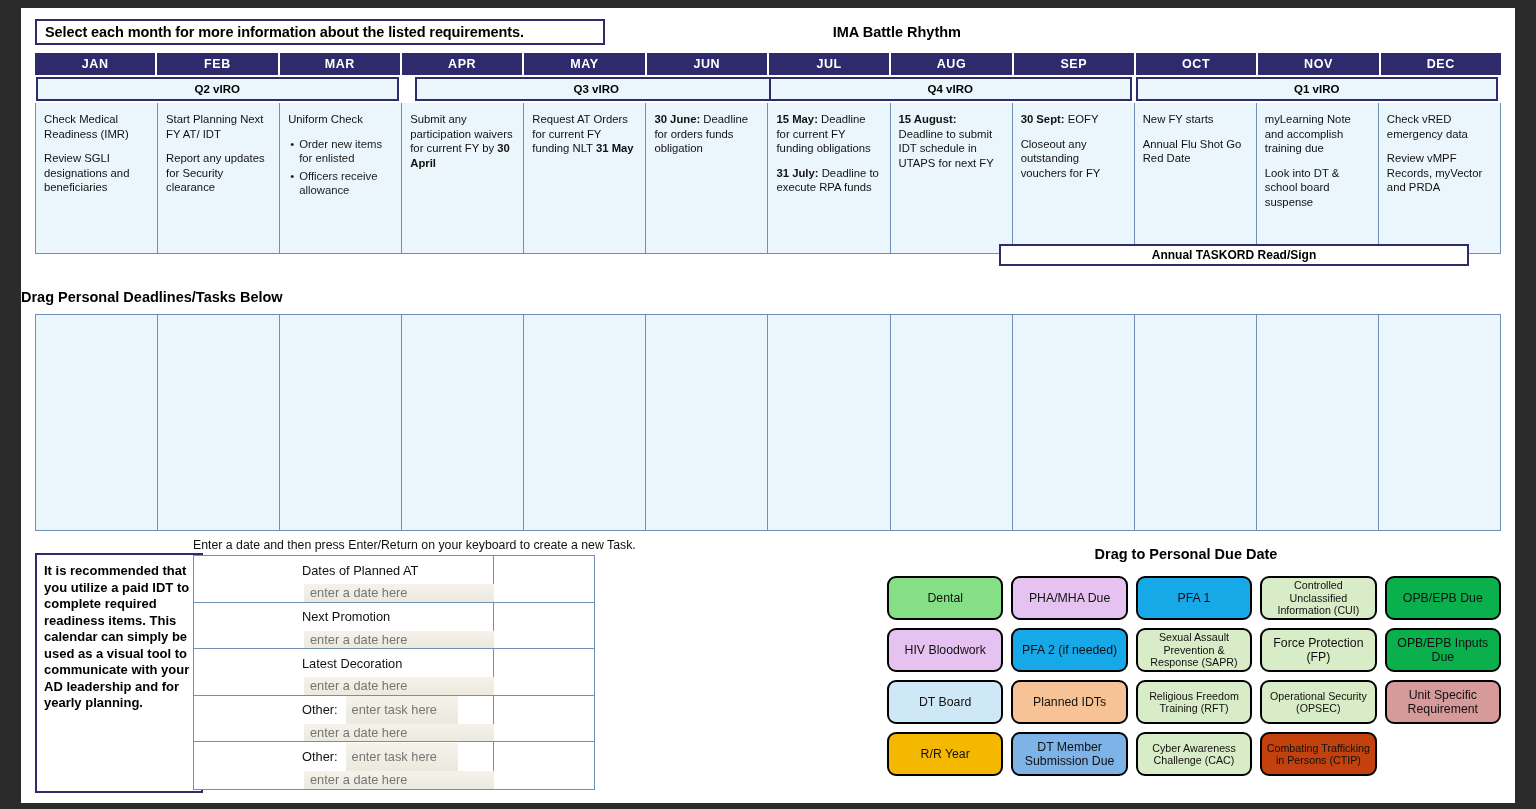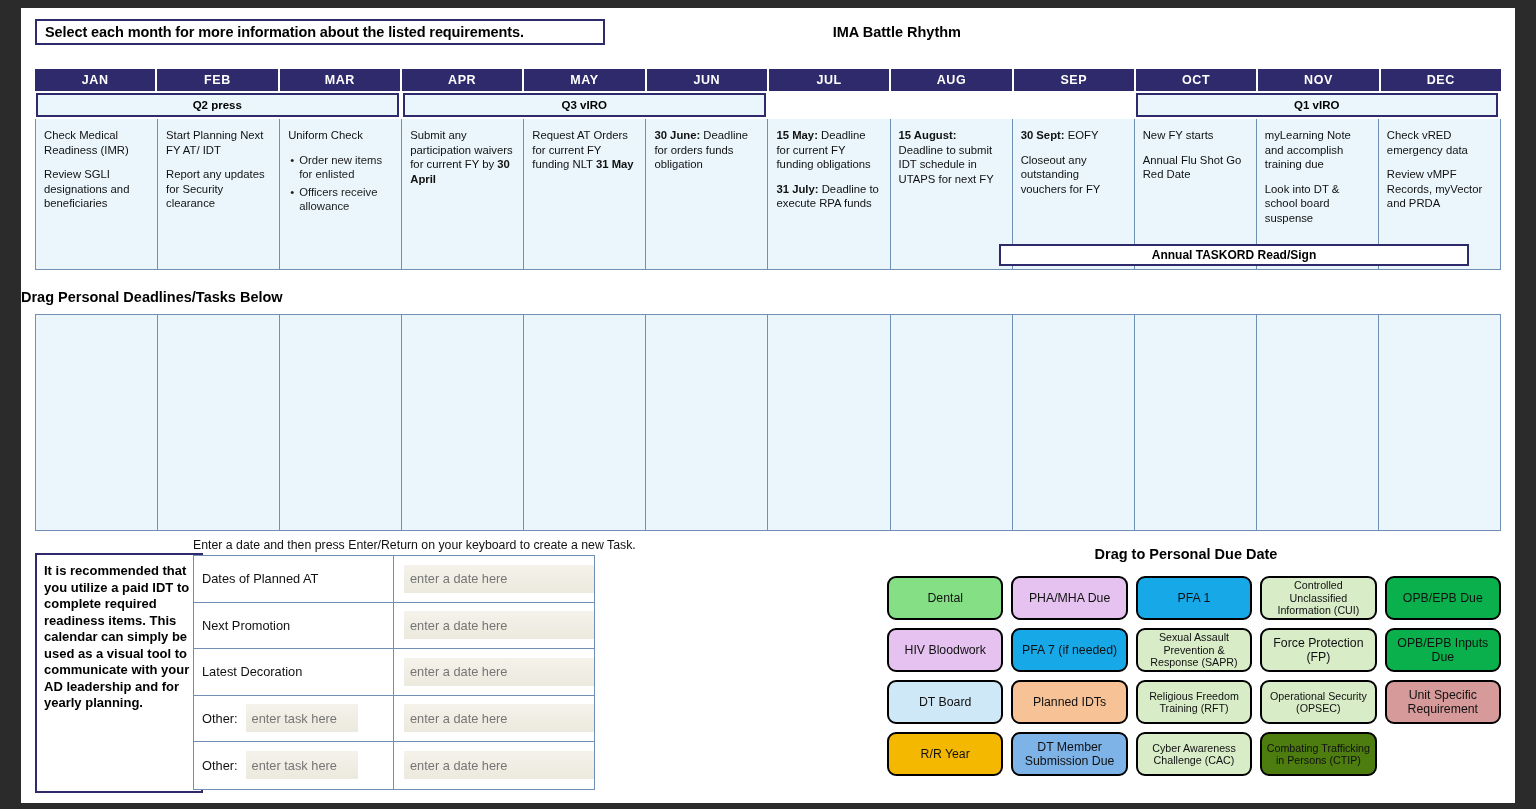--- a/index.html
+++ b/index.html
@@ -21,21 +21,21 @@
     border:2px solid #2f2a6b;background:#ffffff;
     font-size:14.5px;font-weight:bold;color:#000;
     display:flex;align-items:center;padding-left:8px;box-sizing:border-box;
     letter-spacing:-0.1px;
   }
   .main-title{
     position:absolute;left:640px;top:10px;width:300px;
     text-align:right;font-size:14.5px;font-weight:bold;color:#000;
   }
   
-  .cal{position:absolute;left:14px;top:45px;width:1466px;margin-top:16px;}
+  .cal{position:absolute;left:14px;top:45px;width:1466px;}
   .months{display:flex;width:1466px;}
   .mcell{
     flex:1 1 0;height:22px;background:#2f2a6b;color:#ffffff;
     font-size:12.5px;font-weight:bold;text-align:center;line-height:22px;
     border-right:2px solid #ffffff;box-sizing:border-box;letter-spacing:0.6px;
   }
   .mcell:last-child{border-right:none;}
 
   .qrow{position:relative;width:1466px;height:26px;margin-top:2px;}
   .qband{
@@ -82,21 +82,21 @@
   }
   .rec-box{
     position:absolute;left:14px;top:545px;width:168px;height:240px;
     border:2px solid #2f2a6b;background:#ffffff;box-sizing:border-box;
     padding:8px 7px;font-size:13px;font-weight:bold;line-height:16.5px;color:#000;
   }
   .form{
     position:absolute;left:172px;top:547px;width:402px;
     border:1px solid #6f8fb5;box-sizing:border-box;background:#fff;
   }
-  .frow{display:flex;align-items:center;height:46.5px;border-bottom:1px solid #6f8fb5;box-sizing:border-box;}
+  .frow{display:flex;align-items:center;height:46.5px;border-bottom:1px solid #6f8fb5;box-sizing:border-box;flex-direction:column;}
   .frow:last-child{border-bottom:none;}
   .flabel{
     width:200px;font-size:12.8px;color:#111;padding-left:8px;box-sizing:border-box;
     display:flex;align-items:center;height:100%;
     border-right:1px solid #6f8fb5;
   }
   .flabel.other{padding-left:8px;gap:4px;}
   .fin{
     background:linear-gradient(#f4f2ea,#eceade);
     border:none;outline:none;font-size:12.8px;color:#333;
@@ -142,22 +142,23 @@
         <div class="mcell">MAY</div>
         <div class="mcell">JUN</div>
         <div class="mcell">JUL</div>
         <div class="mcell">AUG</div>
         <div class="mcell">SEP</div>
         <div class="mcell">OCT</div>
         <div class="mcell">NOV</div>
         <div class="mcell">DEC</div>
       </div>
     <div class="qrow" id="quarter-row">
-        <div class="qband" style="left: 1px; width: 362.5px;">Q2 press</div>
-        <div class="qband" style="left: 368px; width: 362.5px;">Q3 vIRO</div>
+        <div class="qband" style="left: 1px; width: 362.5px;">Q2 vIRO</div>
+        <div class="qband" style="left: 380px; width: 362.5px;">Q3 vIRO</div>
+        <div class="qband" style="left: 734px; width: 362.5px;">Q4 vIRO</div>
         <div class="qband" style="left: 1100.5px; width: 362.5px;">Q1 vIRO</div>
       </div>
     <div class="bodyrow" id="cal-body">
         <div class="bcell">
           <p>Check Medical Readiness (IMR)</p>
           <p>Review SGLI designations and beneficiaries</p>
         </div>
         <div class="bcell">
           <p>Start Planning Next FY AT/ IDT</p>
           <p>Report any updates for Security clearance</p>
@@ -272,21 +273,21 @@
       <div class="tile sm" style="background: rgb(216, 236, 200);">
         <span>Controlled Unclassified Information (CUI)</span>
       </div>
       <div class="tile" style="background: rgb(9, 176, 75);">
         <span>OPB/EPB Due</span>
       </div>
       <div class="tile" style="background: rgb(230, 194, 240);">
         <span>HIV Bloodwork</span>
       </div>
       <div class="tile" style="background: rgb(23, 168, 232);">
-        <span>PFA 7 (if needed)</span>
+        <span>PFA 2 (if needed)</span>
       </div>
       <div class="tile sm" style="background: rgb(216, 236, 200);">
         <span>Sexual Assault Prevention &amp; Response (SAPR)</span>
       </div>
       <div class="tile" style="background: rgb(216, 236, 200);">
         <span>Force Protection (FP)</span>
       </div>
       <div class="tile" style="background: rgb(9, 176, 75);">
         <span>OPB/EPB Inputs Due</span>
       </div>
@@ -307,18 +308,18 @@
       </div>
       <div class="tile" style="background: rgb(245, 184, 0);">
         <span>R/R Year</span>
       </div>
       <div class="tile" style="background: rgb(126, 179, 232);">
         <span>DT Member Submission Due</span>
       </div>
       <div class="tile sm" style="background: rgb(216, 236, 200);">
         <span>Cyber Awareness Challenge (CAC)</span>
       </div>
-      <div class="tile sm" style="background: #4d7c0f;">
+      <div class="tile sm" style="background: #c2410c;">
         <span>Combating Trafficking in Persons (CTIP)</span>
       </div>
     </div>
 
 </div>
 
 </body></html>

